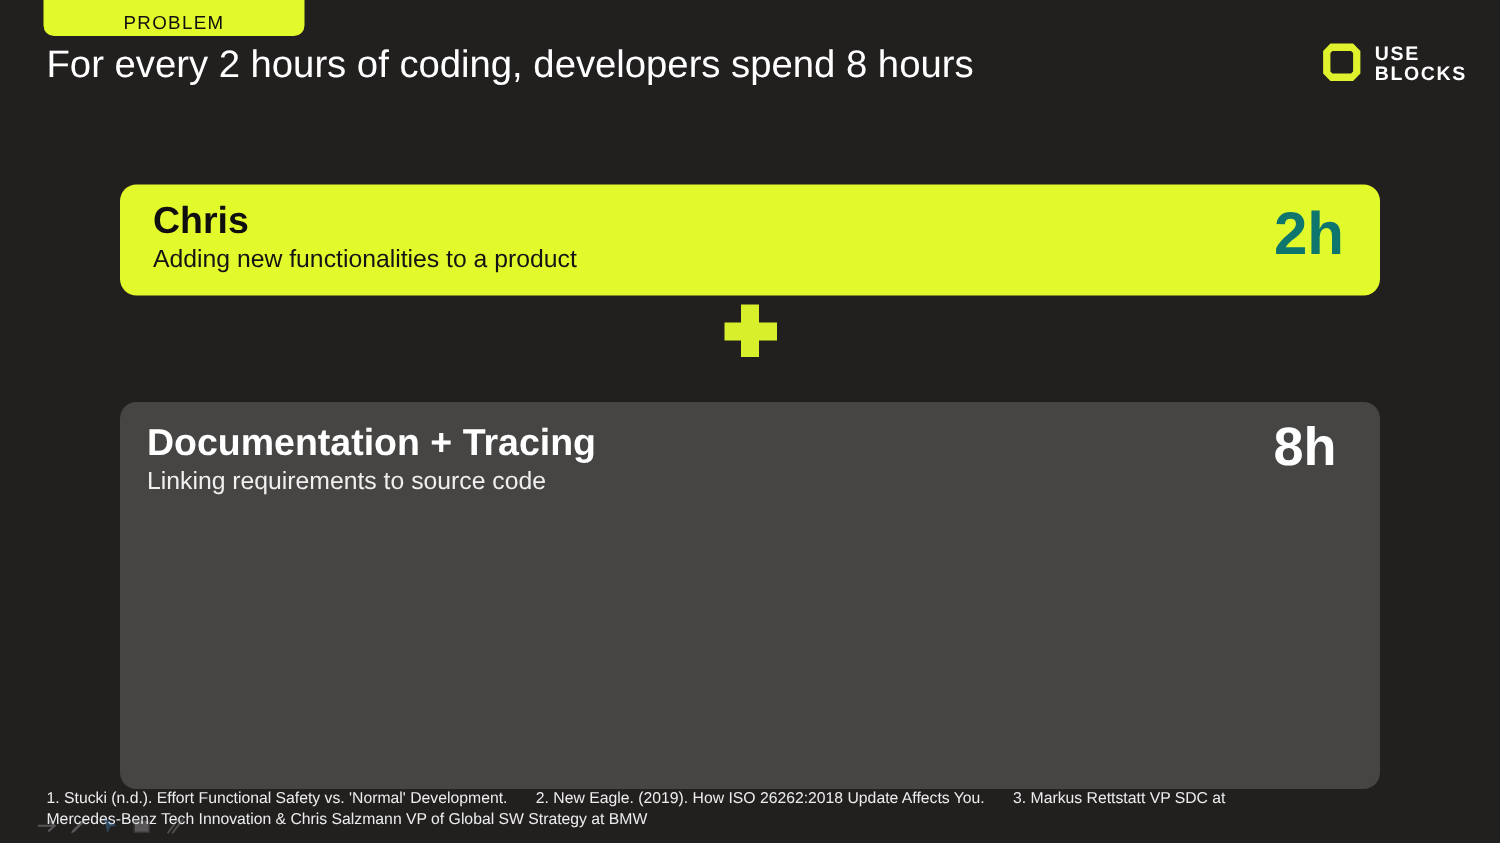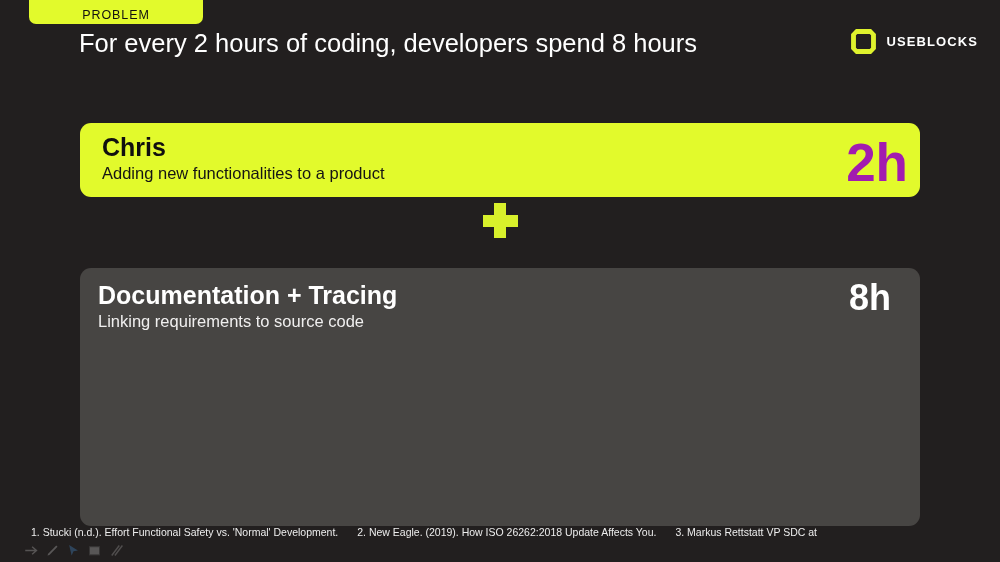--- a/index.html
+++ b/index.html
@@ -47,42 +47,41 @@
   
   .headline {
     position: absolute;
     left: 31px;
     top: 28px;
     width: 780px;
     color: #ffffff;
     font-size: 25.5px;
     line-height: 31px;
     font-weight: 400;
-    margin-left: 48px;
   }
   .headline-line { display: block; white-space: nowrap; }
 
   
   .logo {
     position: absolute;
     right: 22px;
     top: 28px;
     display: flex;
     align-items: center;
     gap: 9px;
   }
   .logo-mark {
     width: 27px;
     height: 27px;
     flex: 0 0 auto;
     display: block;
   }
   .logo-text {
     display: flex;
-    flex-direction: row;
+    flex-direction: column;
     line-height: 1.0;
   }
   .logo-text span {
     color: #ffffff;
     font-size: 13px;
     font-weight: 700;
     letter-spacing: 1.1px;
   }
 
   
@@ -123,24 +122,24 @@
   .card-coding .card-sub   { color: #151414; }
   .card-docs .card-title   { color: #ffffff; }
   .card-docs .card-sub     { color: #f0efef; }
 
   .card-hours {
     position: absolute;
     font-weight: 700;
     line-height: 1;
   }
   .card-coding .card-hours {
-    right: 12px;
+    right: 24px;
     top: 13px;
-    font-size: 53px;
-    color: #a21caf;
+    font-size: 40px;
+    color: #0f766e;
   }
   .card-docs .card-hours {
     right: 29px;
     top: 12px;
     font-size: 36px;
     color: #ffffff;
   }
 
   
   .plus-wrap {
@@ -239,20 +238,23 @@
     <p class="card-sub">Linking requirements to source code</p>
     <span class="card-hours">8h</span>
   </div>
 
   <div class="footnotes">
     <span class="fn-row">
       <span class="fn-item">1. Stucki (n.d.). Effort Functional Safety vs. 'Normal' Development.</span>
       <span class="fn-item">2. New Eagle. (2019). How ISO 26262:2018 Update Affects You.</span>
       <span class="fn-item">3. Markus Rettstatt VP SDC at</span>
     </span>
+    <span class="fn-row">
+      <span>Mercedes-Benz Tech Innovation &amp; Chris Salzmann VP of Global SW Strategy at BMW</span>
+    </span>
   </div>
 
   <div class="overlay-toolbar">
     <svg class="tb-icon" viewBox="0 0 24 24">
       <path d="M2 12 H19 M13 6 L20 12 L13 18" stroke="#cfcfcf" stroke-width="2.2" fill="none"></path>
     </svg>
     <svg class="tb-icon" viewBox="0 0 24 24">
       <path d="M4 20 L7 19 L20 6 L18 4 L5 17 Z" fill="#d9d9d9"></path>
     </svg>
     <svg class="tb-icon" viewBox="0 0 24 24">

